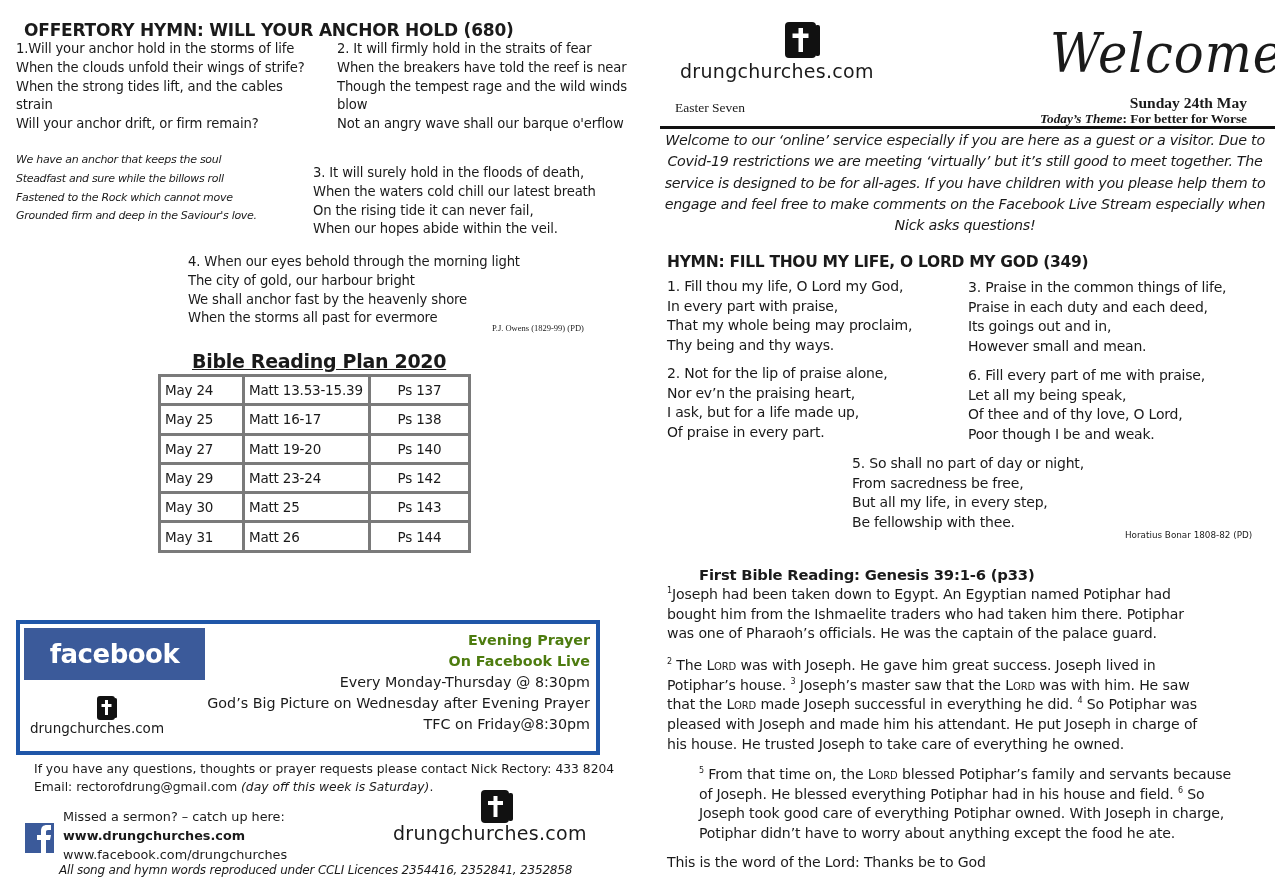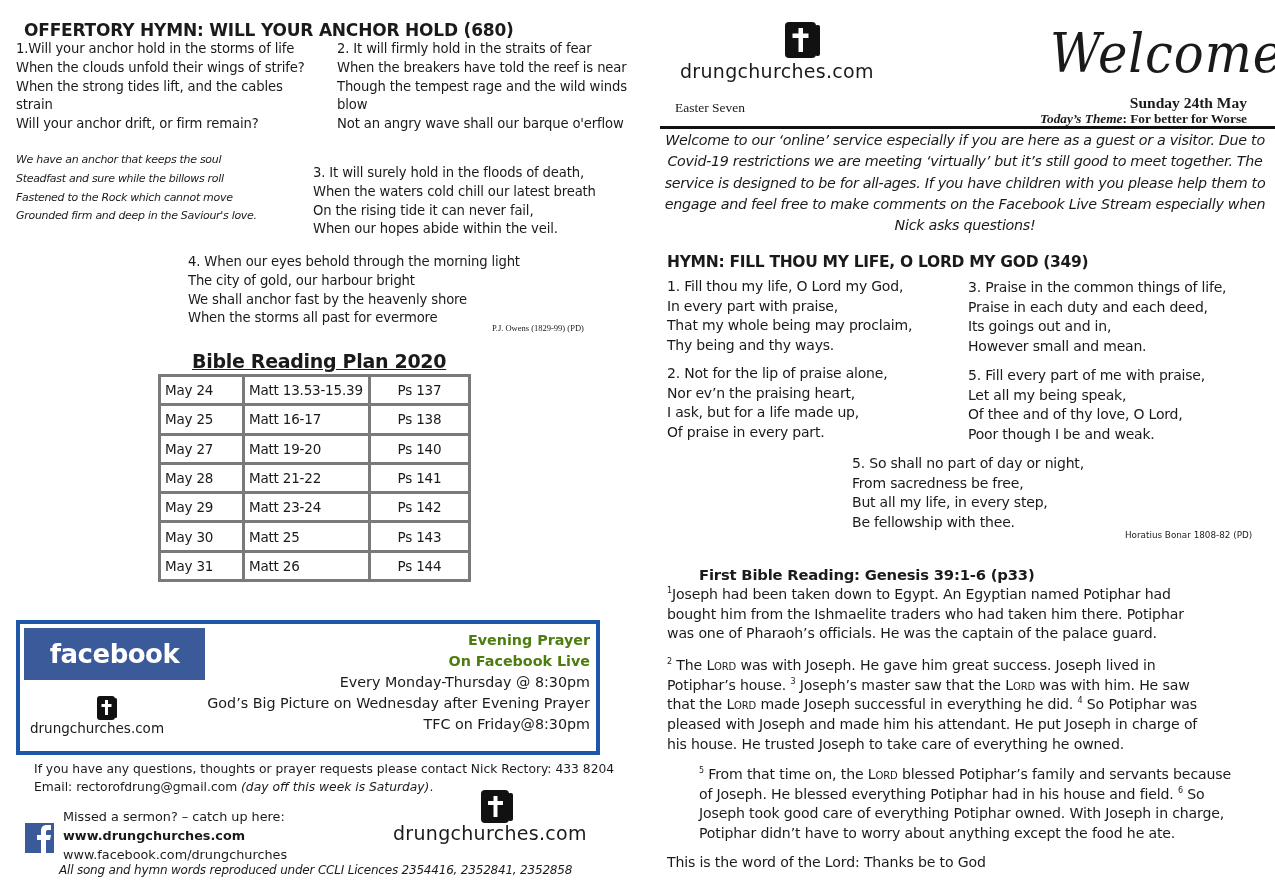--- a/index.html
+++ b/index.html
@@ -121,25 +121,20 @@
       </tr>
       <tr>
         <td class="c0">May 25</td>
         <td class="c1">Matt 16-17</td>
         <td class="c2">Ps 138</td>
       </tr>
       <tr>
         <td class="c0">May 27</td>
         <td class="c1">Matt 19-20</td>
         <td class="c2">Ps 140</td>
-      </tr>
-      <tr>
-        <td class="c0">May 28</td>
-        <td class="c1">Matt 21-22</td>
-        <td class="c2">Ps 141</td>
       </tr>
       <tr>
         <td class="c0">May 29</td>
         <td class="c1">Matt 23-24</td>
         <td class="c2">Ps 142</td>
       </tr>
       <tr>
         <td class="c0">May 30</td>
         <td class="c1">Matt 25</td>
         <td class="c2">Ps 143</td>
@@ -218,21 +213,21 @@
   <div>I ask, but for a life made up,</div>
   <div>Of praise in every part.</div>
 </div>
 <div class="abs verse2 lines" id="h2-v3">
   <div>3. Praise in the common things of life,</div>
   <div>Praise in each duty and each deed,</div>
   <div>Its goings out and in,</div>
   <div>However small and mean.</div>
 </div>
 <div class="abs verse2 lines" id="h2-v4">
-  <div>5. Fill every part of me with praise,</div>
+  <div>6. Fill every part of me with praise,</div>
   <div>Let all my being speak,</div>
   <div>Of thee and of thy love, O Lord,</div>
   <div>Poor though I be and weak.</div>
 </div>
 <div class="abs verse2 lines" id="h2-v5">
   <div>5. So shall no part of day or night,</div>
   <div>From sacredness be free,</div>
   <div>But all my life, in every step,</div>
   <div>Be fellowship with thee.</div>
 </div>

